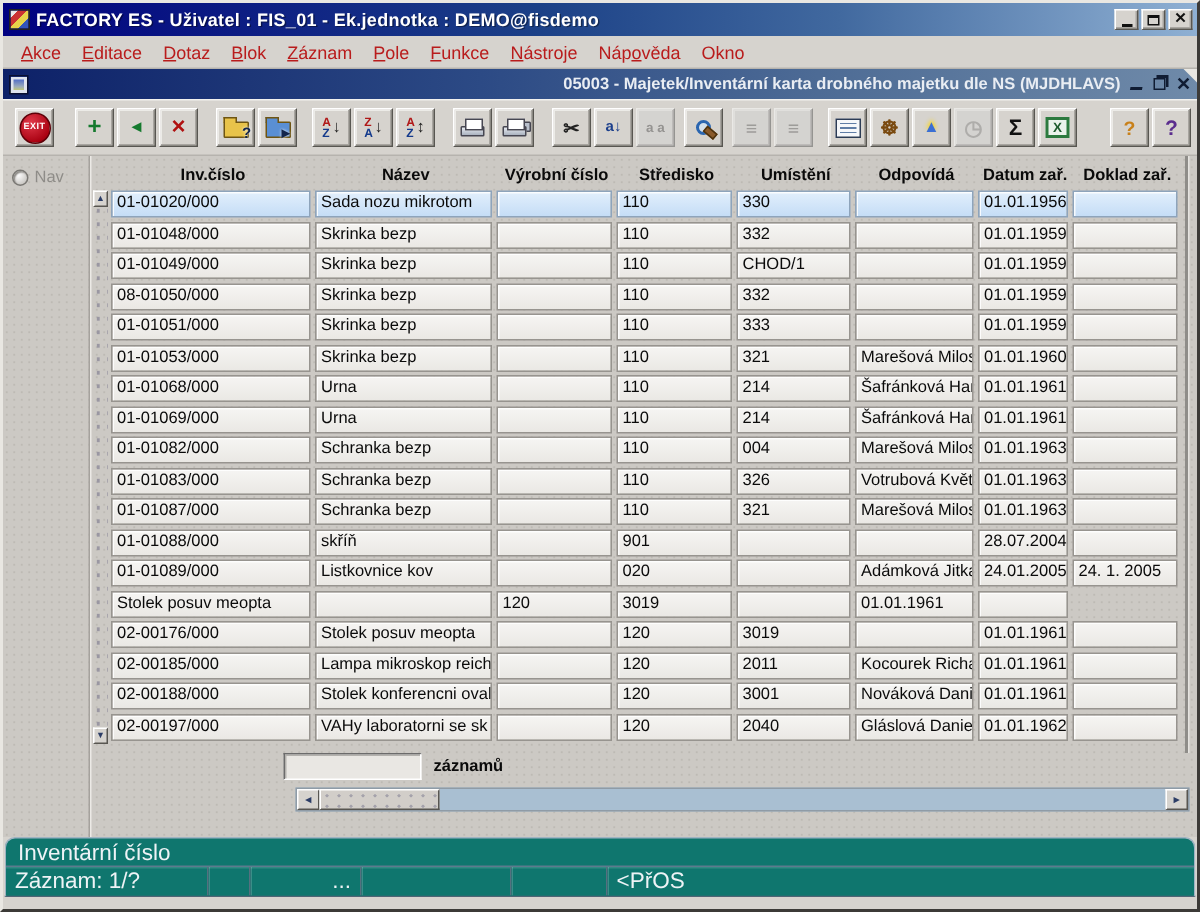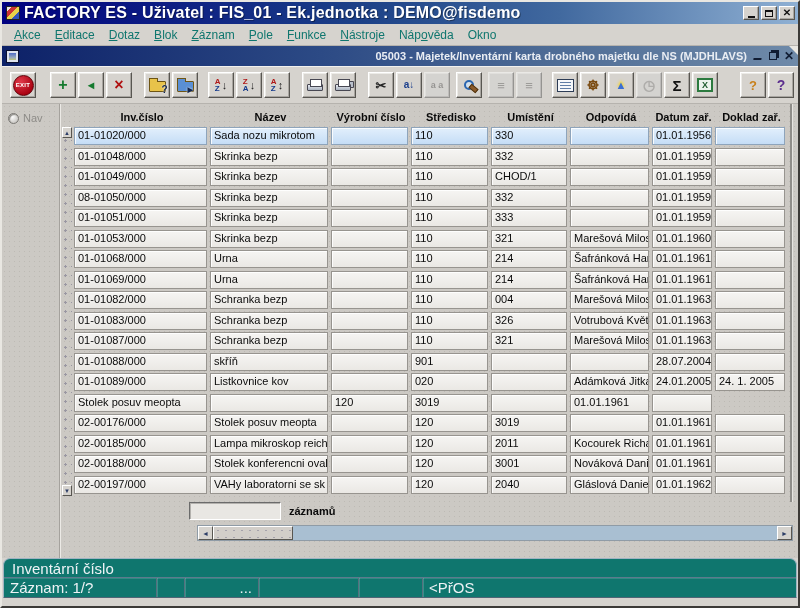--- a/index.html
+++ b/index.html
@@ -3,28 +3,28 @@
 <meta charset="utf-8">
 <style>
   * { box-sizing: border-box; margin: 0; padding: 0; }
   html,body { width:800px; height:608px; }
   body { font-family:"Liberation Sans", sans-serif; background:#3c3a37; position:relative; overflow:hidden; }
   .win { position:absolute; inset:0; background:#d6d3ce; border:2px solid; border-color:#e9e7e2 #3c3a37 #3c3a37 #e9e7e2; display:flex; flex-direction:column; }
 
   
   .titlebar { height:22px; background:linear-gradient(90deg,#000080 0%,#1c4187 45%,#41699f 70%,#8fb0d3 100%); display:flex; align-items:center; padding:0 3px; color:#fff; flex:0 0 auto; }
   .app-icon { width:14px; height:14px; margin:0 4px 0 1px; border:1px solid #222; background:linear-gradient(135deg,#e8e8e8 20%,#cc3333 20% 45%,#e8d44a 45% 70%,#3355bb 70%); }
-  .title-text { font-size:16px; font-weight:bold; flex:1; white-space:nowrap; overflow:hidden; letter-spacing:.2px; text-shadow:1px 1px 0 rgba(0,0,0,.4); }
+  .title-text { font-size:12px; font-weight:bold; flex:1; white-space:nowrap; overflow:hidden; letter-spacing:.2px; text-shadow:1px 1px 0 rgba(0,0,0,.4); }
   .wbtn { width:16px; height:14px; background:#d6d3ce; border:1px solid; border-color:#fff #585651 #585651 #fff; box-shadow:inset -1px -1px 0 #a8a5a0; margin-left:2px; display:flex; align-items:center; justify-content:center; color:#111; }
   .g-min { width:7px; height:7px; border-bottom:2px solid #111; margin-top:2px; }
   .g-max { width:8px; height:7px; border:1px solid #111; border-top:2px solid #111; }
   .g-close { font-size:10px; font-weight:bold; line-height:1; }
 
   
-  .menubar { height:22px; display:flex; align-items:center; padding-left:5px; font-size:12px; color:#0f766e; border-bottom:1px solid #b6b3ae; flex:0 0 auto; }
+  .menubar { height:22px; display:flex; align-items:center; padding-left:5px; font-size:12px; color:#b91c1c; border-bottom:1px solid #b6b3ae; flex:0 0 auto; }
   .mi { padding:2px 7px; white-space:nowrap; }
   .mi .u { text-decoration:underline; }
 
   
   .formbar { height:20px; background:linear-gradient(90deg,#0d2168 0%,#2c4a85 40%,#4f6d96 70%,#6f8aa9 100%); display:flex; align-items:center; padding:0 4px; color:#e9edf3; font-size:11px; font-weight:bold; position:relative; flex:0 0 auto;text-align:right; }
   .form-icon { width:13px; height:13px; margin-right:5px; border:1px solid #0a1030; background:linear-gradient(#35c , #9ab 60%, #dd4); box-shadow:inset 0 0 0 2px #dfe4ee; }
   .form-title { flex:1; white-space:nowrap; overflow:hidden; }
   .fbtn { margin-left:7px; color:#101c33; display:flex; align-items:flex-end; }
   .fg-min { width:8px; height:8px; border-bottom:2px solid #101c33; transform:skewX(-10deg); }
   .fg-restore { width:8px; height:8px; border:1px solid #101c33; box-shadow:2px -2px 0 -0px #101c33; }
@@ -452,21 +452,21 @@
         <div class="hthumb"></div>
         <div class="htrack"></div>
         <div class="hbtn">►</div>
       </div>
     </div>
   </div>
 
   <div class="statusbar">
     <div class="statusline1">Inventární číslo</div>
     <div class="statusline2">
-        <div class="seg" style="width: 152px;">Záznam: 1/?</div>
+        <div class="seg" style="width: 134px;">Záznam: 1/?</div>
         <div class="seg" style="width: 28px;"></div>
         <div class="seg right" style="width: 74px;">...</div>
         <div class="seg" style="width: 100px;"></div>
         <div class="seg" style="width: 64px;"></div>
         <div class="seg" style="flex: 1 1 0%;">&lt;PřOS</div>
       </div>
   </div>
   <div class="bottomstrip"></div>
 
 </div>

